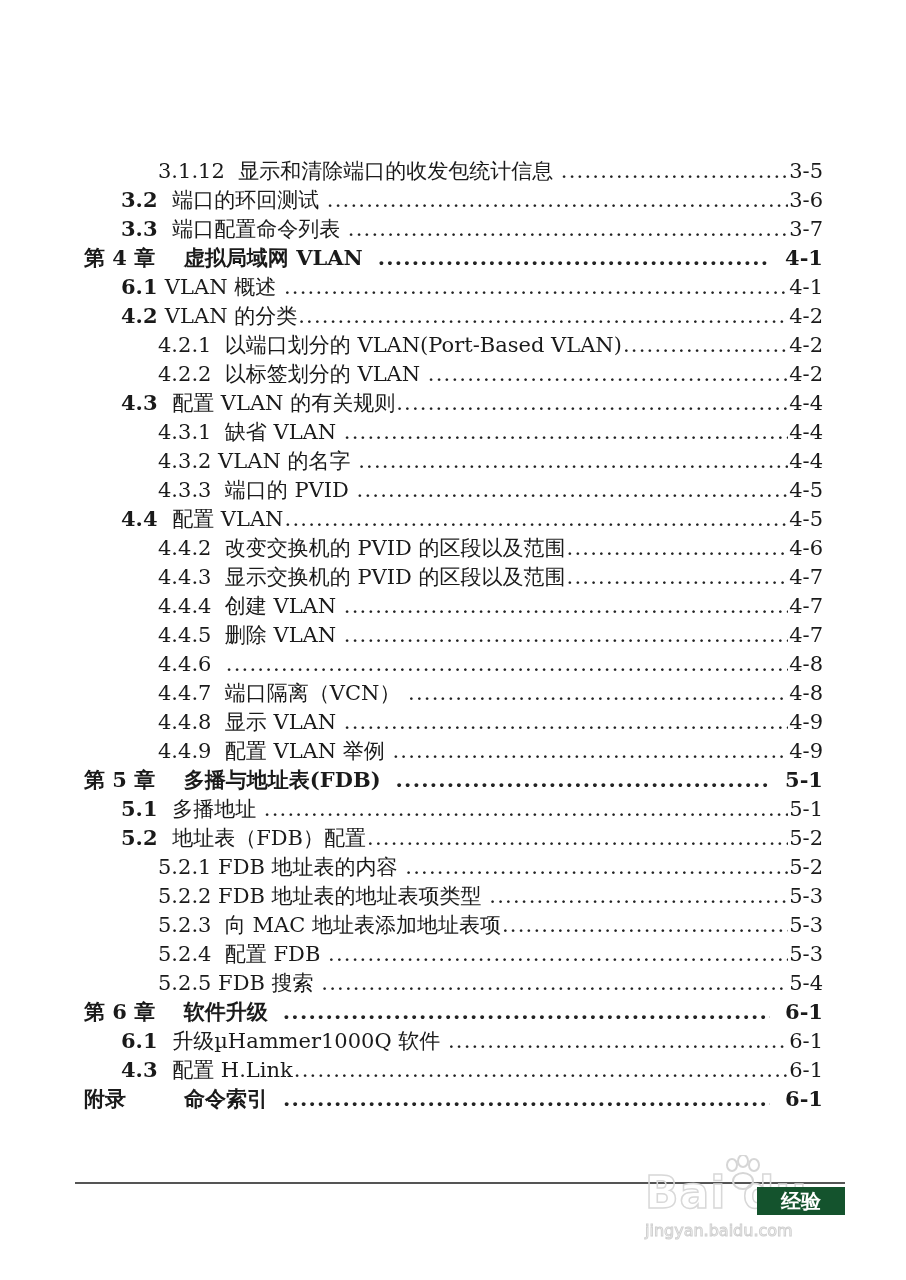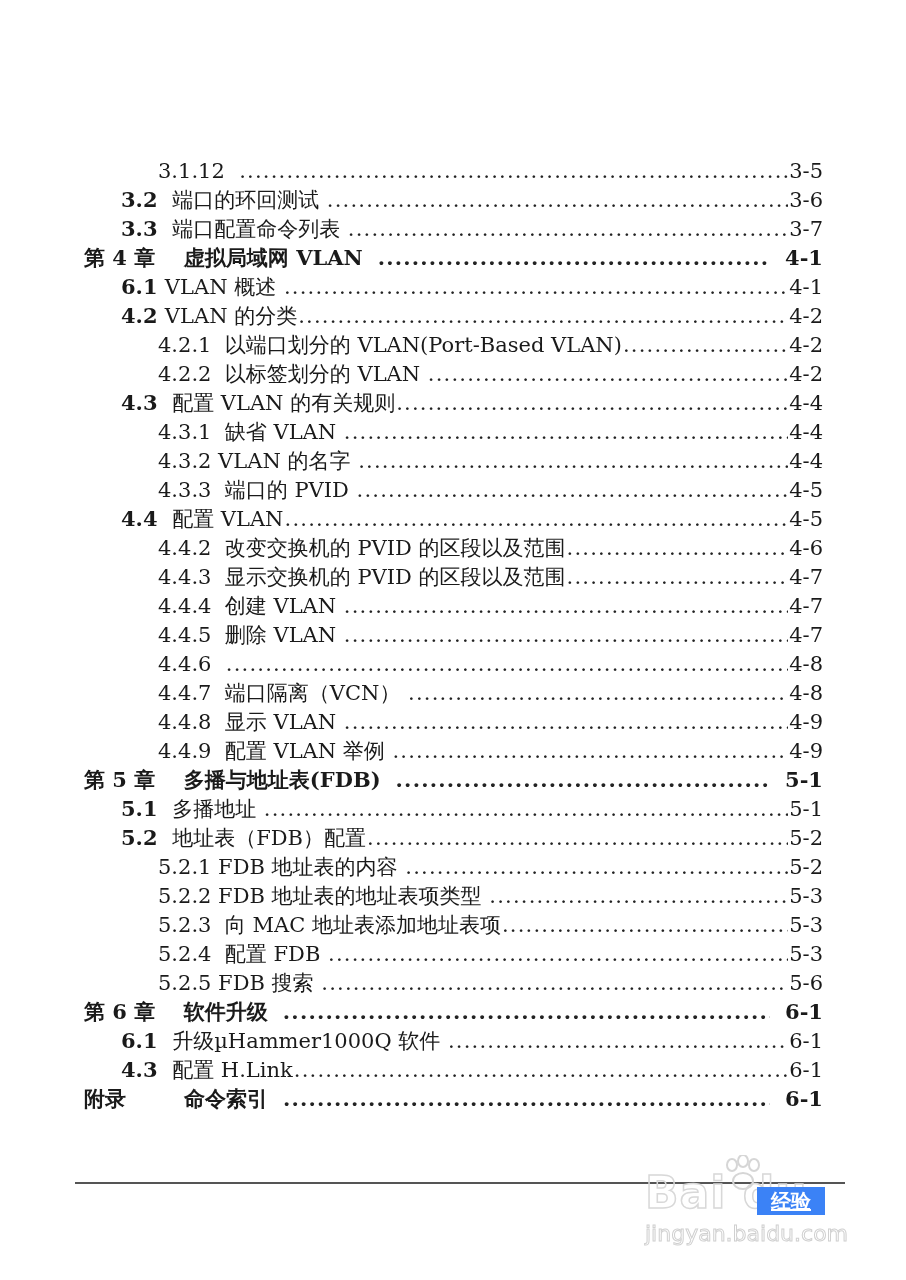--- a/index.html
+++ b/index.html
@@ -37,36 +37,37 @@
   }
   .wm-baidu {
     position: absolute; left: 0; top: 12px; font-family: "DejaVu Sans", sans-serif;
     font-size: 44px; font-weight: bold; color: transparent;
     -webkit-text-stroke: 1.5px #d8d8d8; letter-spacing: 1px;
   }
   .wm-paw {
     position: absolute; left: 78px; top: 0; width: 40px; height: 36px;
   }
   .wm-jingyan-box {
-    position: absolute; left: 112px; top: 32px; width: 68px; height: 28px; background: #3b82f6;
+    position: absolute; left: 112px; top: 32px; width: 88px; height: 28px; background: #14532d;
     color: #fff; font-family: "DejaVu Sans", sans-serif; font-size: 20px; font-weight: bold;
-    line-height: 28px; text-align: center; text-decoration: underline;
+    line-height: 28px; text-align: center;
   }
   .wm-url {
     position: absolute; left: 0; top: 66px; font-family: "DejaVu Sans", sans-serif;
-    font-size: 22px; color: transparent; -webkit-text-stroke: 1px #d0d0d0;
+    font-size: 16px; color: transparent; -webkit-text-stroke: 1px #d0d0d0;
   }
 </style>
 </head>
 <body>
 
 <div class="toc">
 
   <div class="row lvl2" style="top:0px">
       <span class="num">3.1.12  </span>
+      <span class="title">显示和清除端口的收发包统计信息 </span>
       <span class="leader"></span>
       <span class="page">3-5</span>
     </div>
   <div class="row lvl1" style="top:29px">
       <span class="num">3.2  </span>
       <span class="title">端口的环回测试 </span>
       <span class="leader"></span>
       <span class="page">3-6</span>
     </div>
   <div class="row lvl1" style="top:58px">
@@ -221,21 +222,21 @@
   <div class="row lvl2" style="top:783px">
       <span class="num">5.2.4  </span>
       <span class="title">配置 FDB </span>
       <span class="leader"></span>
       <span class="page">5-3</span>
     </div>
   <div class="row lvl2" style="top:812px">
       <span class="num">5.2.5 </span>
       <span class="title">FDB 搜索 </span>
       <span class="leader"></span>
-      <span class="page">5-6</span>
+      <span class="page">5-4</span>
     </div>
   <div class="row lvl0" style="top:841px">
       <span class="num">第 6 章  </span>
       <span class="title">软件升级</span>
       <span class="leader"></span>
       <span class="page">6-1</span>
     </div>
   <div class="row lvl1" style="top:870px">
       <span class="num">6.1  </span>
       <span class="title">升级µHammer1000Q 软件 </span>

